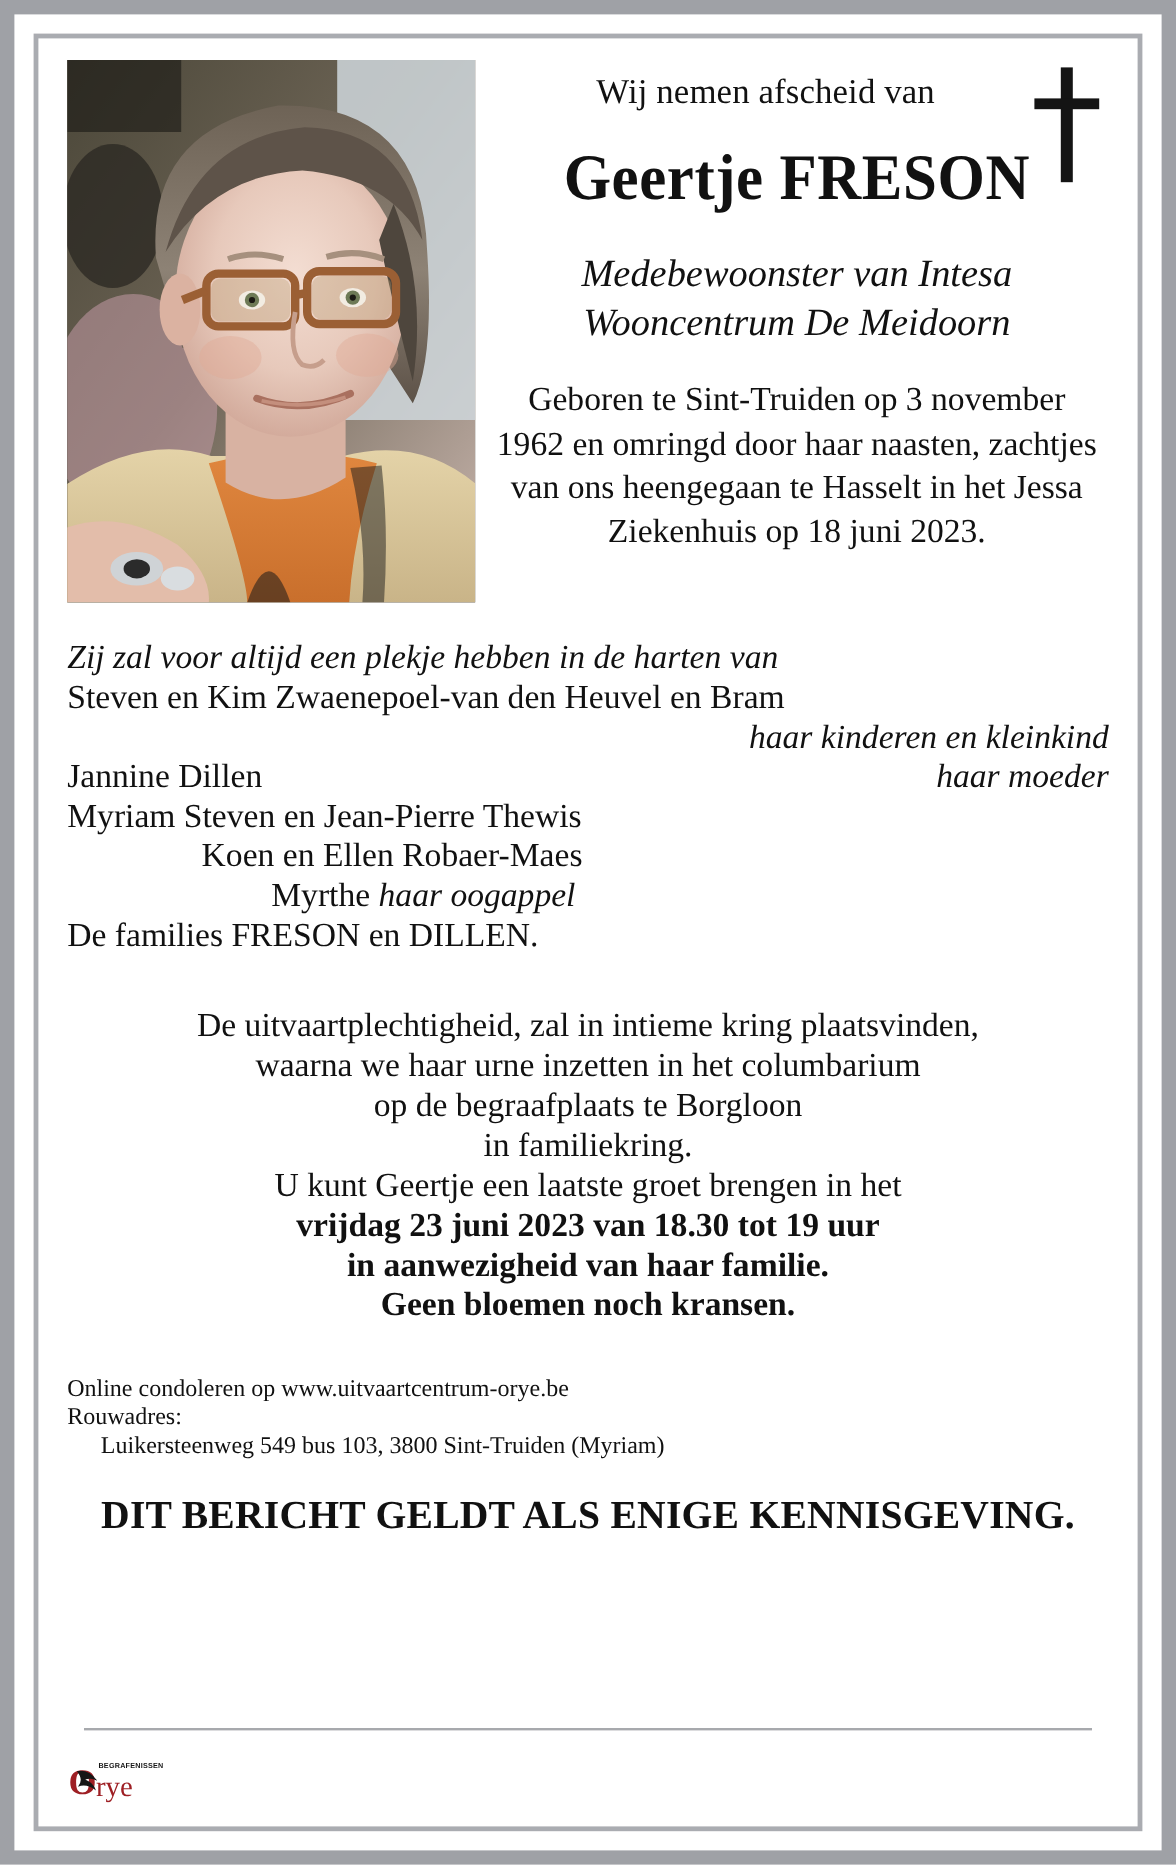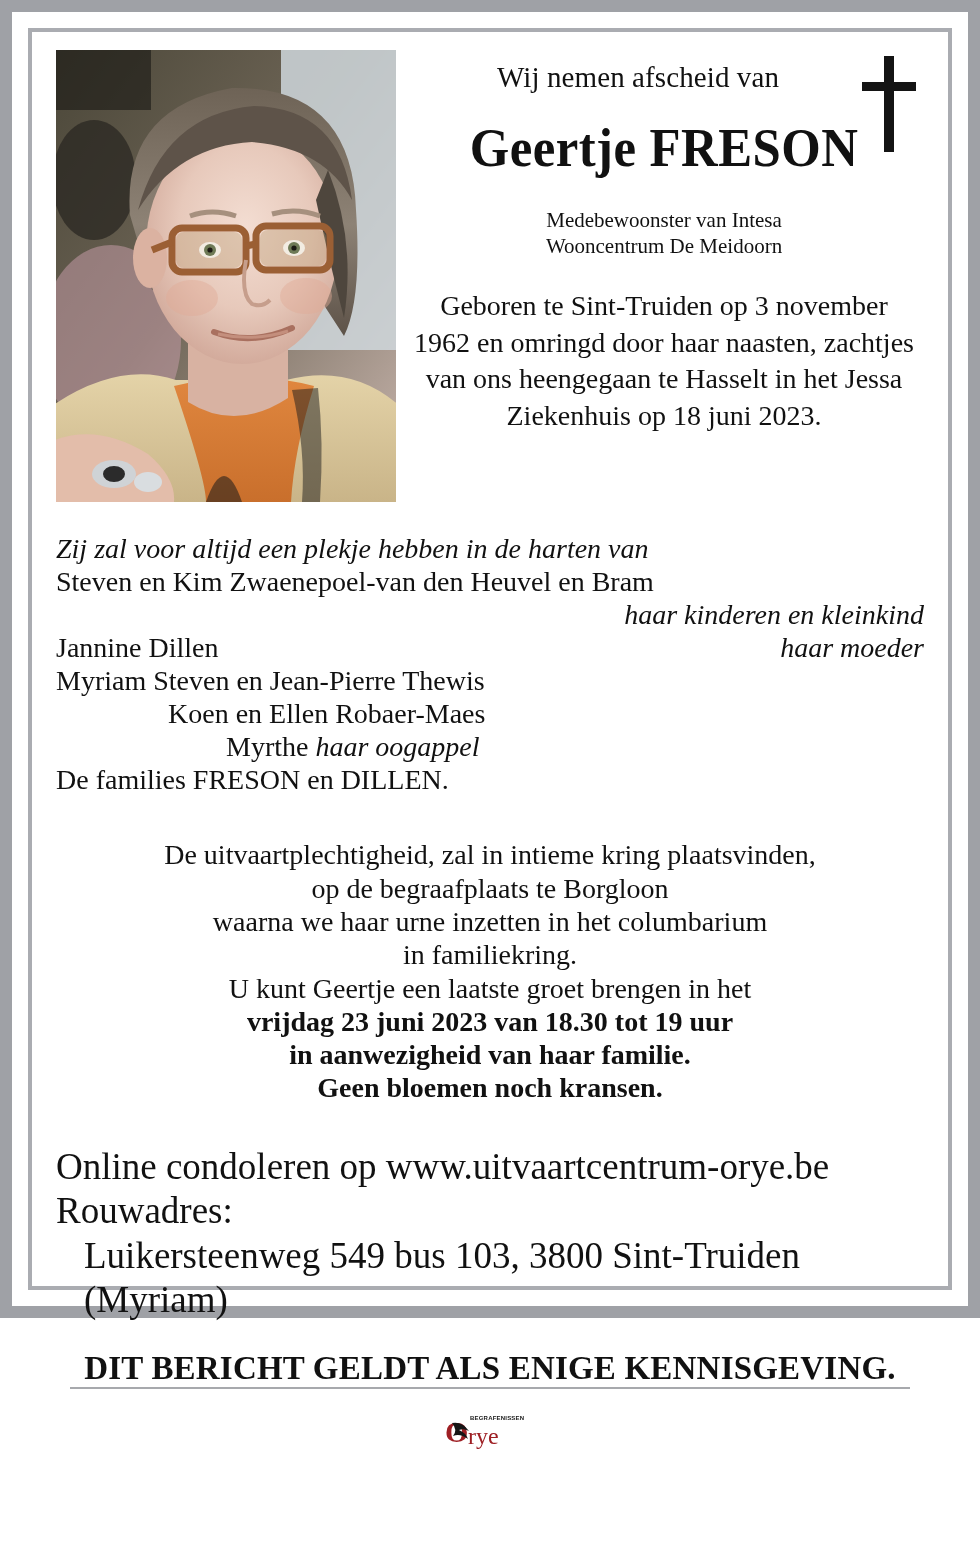--- a/index.html
+++ b/index.html
@@ -12,21 +12,21 @@
     height: 1554px;
     font-family: "Liberation Serif", "DejaVu Serif", serif;
     color: #111111;
     overflow: hidden;
   }
 
   
   .card-outer {
     position: relative;
     width: 980px;
-    height: 1318px;
+    height: 1554px;
     box-sizing: border-box;
     background: #9fa1a6;
     padding: 12px;
   }
   .card-gap {
     box-sizing: border-box;
     width: 100%;
     height: 100%;
     background: #ffffff;
     padding: 16px;
@@ -86,21 +86,22 @@
     font-weight: bold;
     font-size: 54px;
     line-height: 1.05;
     margin: 26px 0 0 0;
     letter-spacing: .5px;
     transform: scaleX(0.94);
     transform-origin: center;
     white-space: nowrap;
   }
   .subtitle {
-    font-size: 21px;
+    font-style: italic;
+    font-size: 32px;
     line-height: 1.28;
     margin: 30px 0 0 0;
     padding: 0 26px;
   }
   .born-block {
     font-size: 28px;
     line-height: 1.3;
     margin: 28px 0 0 0;
     padding: 0 6px;
     text-align: center;
@@ -140,21 +141,21 @@
     text-align: center;
     font-size: 28px;
     line-height: 1.19;
     font-stretch: condensed;
   }
   .ceremony .bold { font-weight: bold; }
 
   
   .condolence {
     margin-top: 40px;
-    font-size: 37px;
+    font-size: 20px;
     line-height: 1.2;
     text-align: left;
     font-stretch: condensed;
   }
   .addr-indent { padding-left: 28px; }
 
   .notice {
     margin-top: 28px;
     text-align: center;
     font-weight: bold;
@@ -169,21 +170,20 @@
     padding-bottom: 20px;
   }
   .footer-rule {
     height: 2px;
     background: #a7a9ad;
     margin: 0 14px 20px 14px;
   }
   .footer-row {
     display: flex;
     align-items: center;
-    justify-content: center;
     gap: 18px;
     text-decoration: underline;
   }
   .logo { width: 92px; height: 40px; display:block; }
   .footer-text {
     font-size: 21px;
     letter-spacing: .1px;
     white-space: nowrap;
     font-stretch: condensed;
   }
@@ -326,22 +326,22 @@
           <span class="fam-ital">haar oogappel</span>
         </span>
       </div>
       <div class="fam-row">
         <span class="fam-left">De families FRESON en DILLEN.</span>
       </div>
     </div>
 
     <div class="ceremony">
       <div>De uitvaartplechtigheid, zal in intieme kring plaatsvinden,</div>
+      <div>waarna we haar urne inzetten in het columbarium</div>
       <div>op de begraafplaats te Borgloon</div>
-      <div>waarna we haar urne inzetten in het columbarium</div>
       <div>in familiekring.</div>
       <div>U kunt Geertje een laatste groet brengen in het</div>
       <div class="bold">vrijdag 23 juni 2023 van 18.30 tot 19 uur</div>
       <div class="bold">in aanwezigheid van haar familie.</div>
       <div class="bold">Geen bloemen noch kransen.</div>
     </div>
 
     <div class="condolence">
       <div>Online condoleren op www.uitvaartcentrum-orye.be</div>
       <div>Rouwadres:</div>

